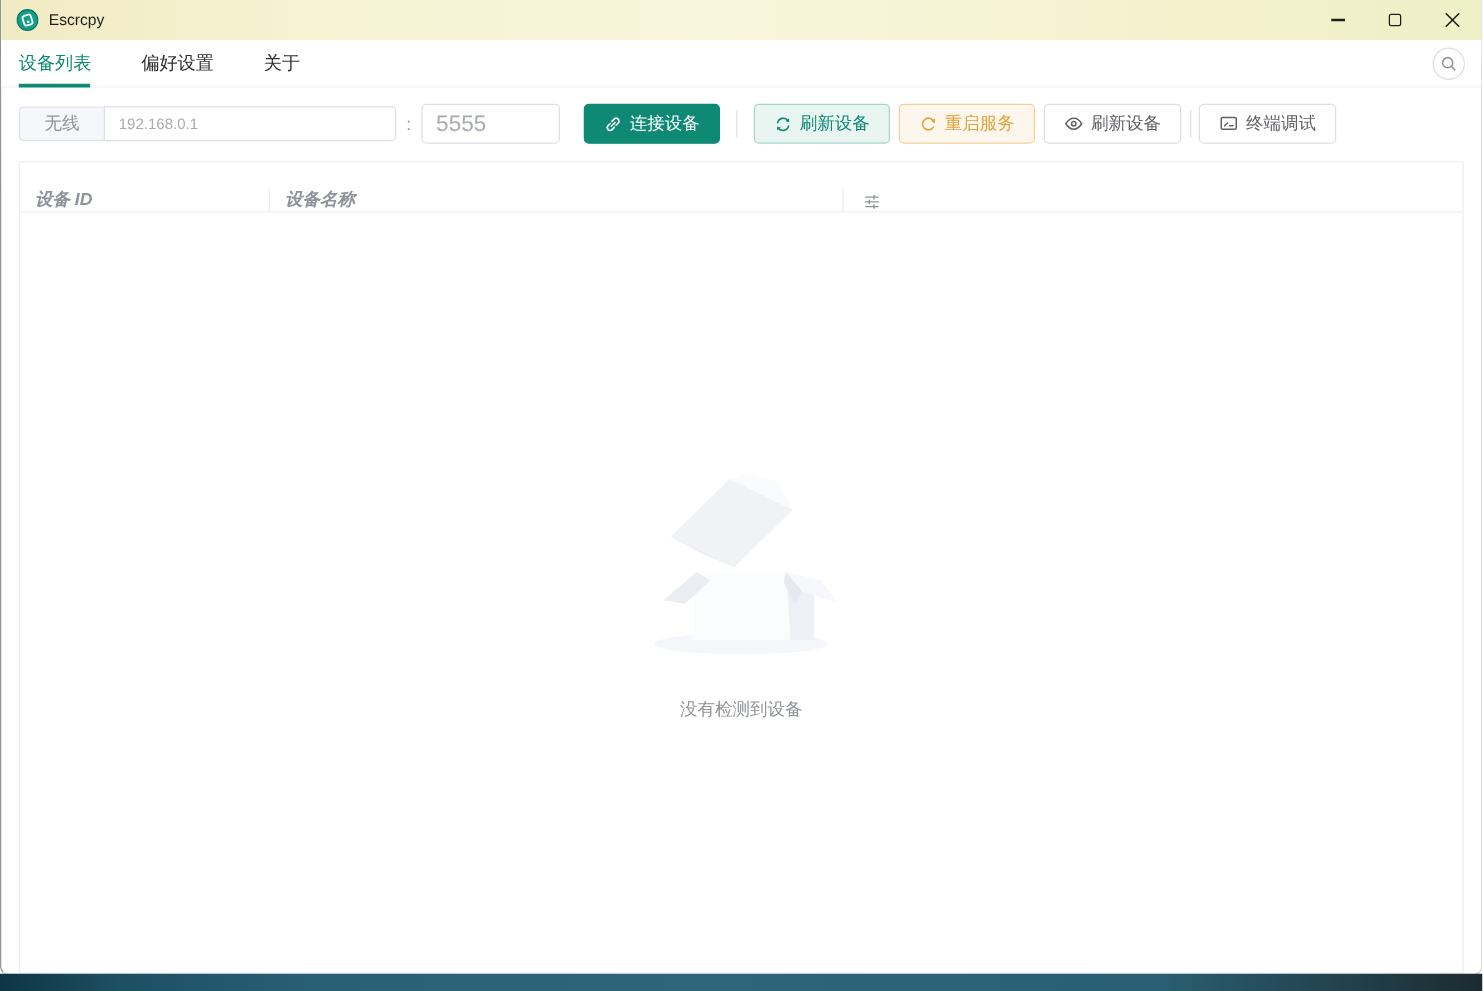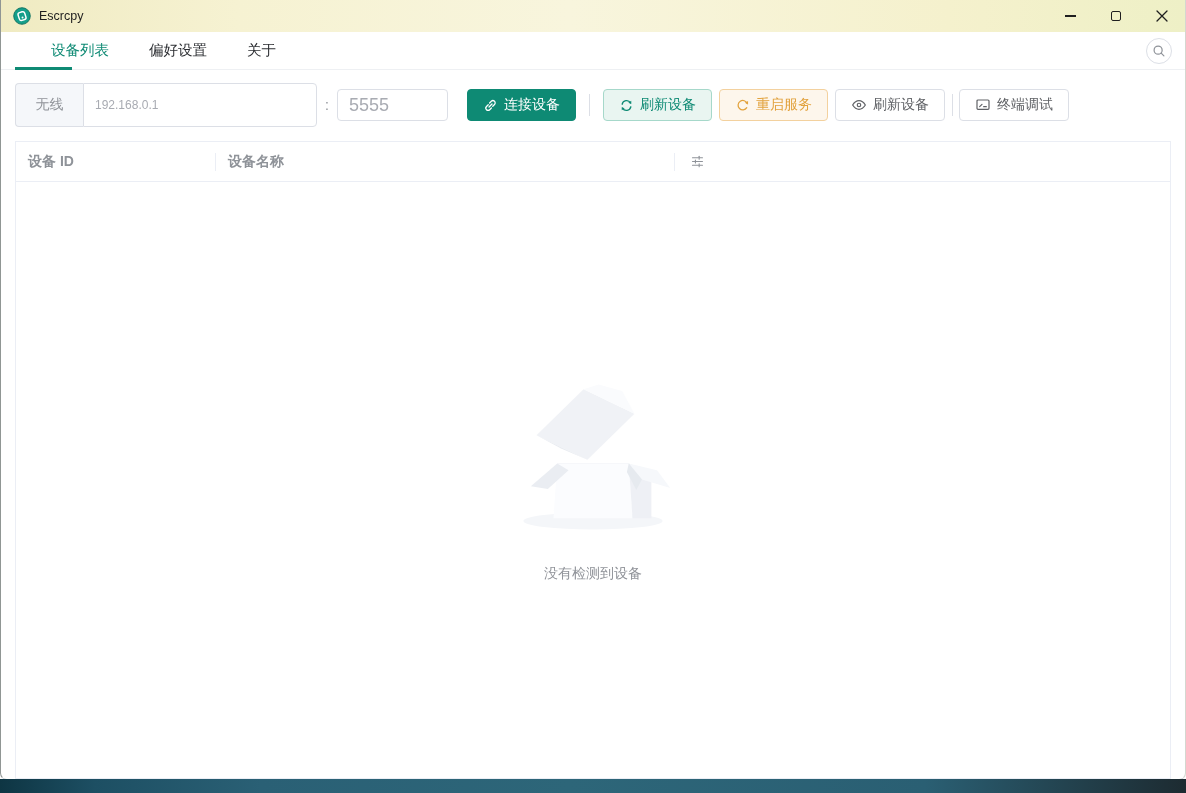--- a/index.html
+++ b/index.html
@@ -26,32 +26,32 @@
   .wc { width:46px; height:100%; border:none; background:transparent; display:flex; align-items:center; justify-content:center; cursor:pointer; }
   .glyph-min { width:11px; height:1.4px; background:#1f1f1f; display:block; }
   .glyph-max { width:10px; height:10px; border:1.4px solid #1f1f1f; border-radius:2px; display:block; }
 
   
   .tabbar {
     height:38px; flex:0 0 38px; position:relative; display:flex; align-items:center;
     padding:0 14px; border-bottom:1px solid #eef0f3; background:#fff;
   }
   .tab { display:inline-flex; align-items:center; height:100%; padding:0 20px; font-size:14.5px; color:#2d2f33; cursor:pointer; }
-  .tab.first { padding-left:0;margin-left:36px; }
+  .tab.first { padding-left:0; }
   .tab.active { color:var(--primary); font-weight:500; }
   .tab-underline { position:absolute; left:14px; bottom:-1px; width:57px; height:3px; background:var(--primary); }
   .search-btn {
     position:absolute; right:13px; top:50%; transform:translateY(-50%);
     width:26px; height:26px; border-radius:50%; border:1px solid #dcdfe6; background:#fff;
     display:flex; align-items:center; justify-content:center; cursor:pointer;
   }
 
   
   .toolbar { flex:0 0 59px; display:flex; align-items:center; padding:13px 14px 14px; }
-  .input-group { display:flex; width:302px; height:44px; }
+  .input-group { display:flex; width:302px; height:28px; }
   .prepend {
     width:68px; background:#f5f7fa; border:1px solid #dcdfe6; border-right:none;
     border-radius:4px 0 0 4px; display:flex; align-items:center; justify-content:center;
     color:#909399; font-size:14px;
   }
   .ip-input { flex:1; border:1px solid #dcdfe6; border-radius:0 4px 4px 0; padding:0 11px; font-size:12px; color:#1d4ed8; outline:none; min-width:0; }
   .colon { margin:0 8px; color:#909399; font-size:14px; }
   .port-input { width:111px; height:32px; border:1px solid #dcdfe6; border-radius:4px; padding:0 11px; font-size:18px; color:#606266; outline:none; }
   input::placeholder { color:#a8abb2; opacity:1; }
 
@@ -64,21 +64,21 @@
   .btn-plain-primary { background:#e9f5f1; border:1px solid #a6d8ca; color:var(--primary); }
   .btn-plain-warning { background:#fdf6ec; border:1px solid #f3d19e; color:var(--warning); margin-left:7px; }
   .btn-default { background:#fff; border:1px solid #dcdfe6; color:#606266; margin-left:7px; }
   .v-divider { width:1px; height:22px; background:#dcdfe6; }
   .v-divider.big { margin:0 13px; }
   .v-divider.small { margin:0 3px 0 7px; }
   .btn-default.after-div { margin-left:3px; }
 
   
   .table-wrap { margin:0 14px; flex:1; border:1px solid #ebeef5; display:flex; flex-direction:column; }
-  .thead { flex:0 0 40px; display:flex; border-bottom:1px solid #ebeef5; align-items:center; }
+  .thead { flex:0 0 40px; display:flex; border-bottom:1px solid #ebeef5; align-items:flex-end;font-style:italic; }
   .th { display:flex; align-items:center; padding:0 12px; font-size:14px; font-weight:600; color:#8f9399; border-right:1px solid #ebeef5; }
   .th.c1 { width:200px; }
   .th.c2 { width:459px; }
   .th.c3 { width:455px; }
   .th.c4 { width:44px; justify-content:center; border-right:none; cursor:pointer; }
   .tbody { flex:1; display:flex; flex-direction:column; align-items:center; justify-content:center; }
   .empty-img { width:170px; height:160px; }
   .empty-text { margin-top:28px; font-size:14px; color:#909399; }
   .strip-holder { position:absolute; left:0; right:0; bottom:0; height:14px;
     background:linear-gradient(90deg,#0e3543 0%,#1d4f63 8%,#2a6075 22%,#2d6679 48%,#2a5f73 78%,#1d2b31 100%); }

